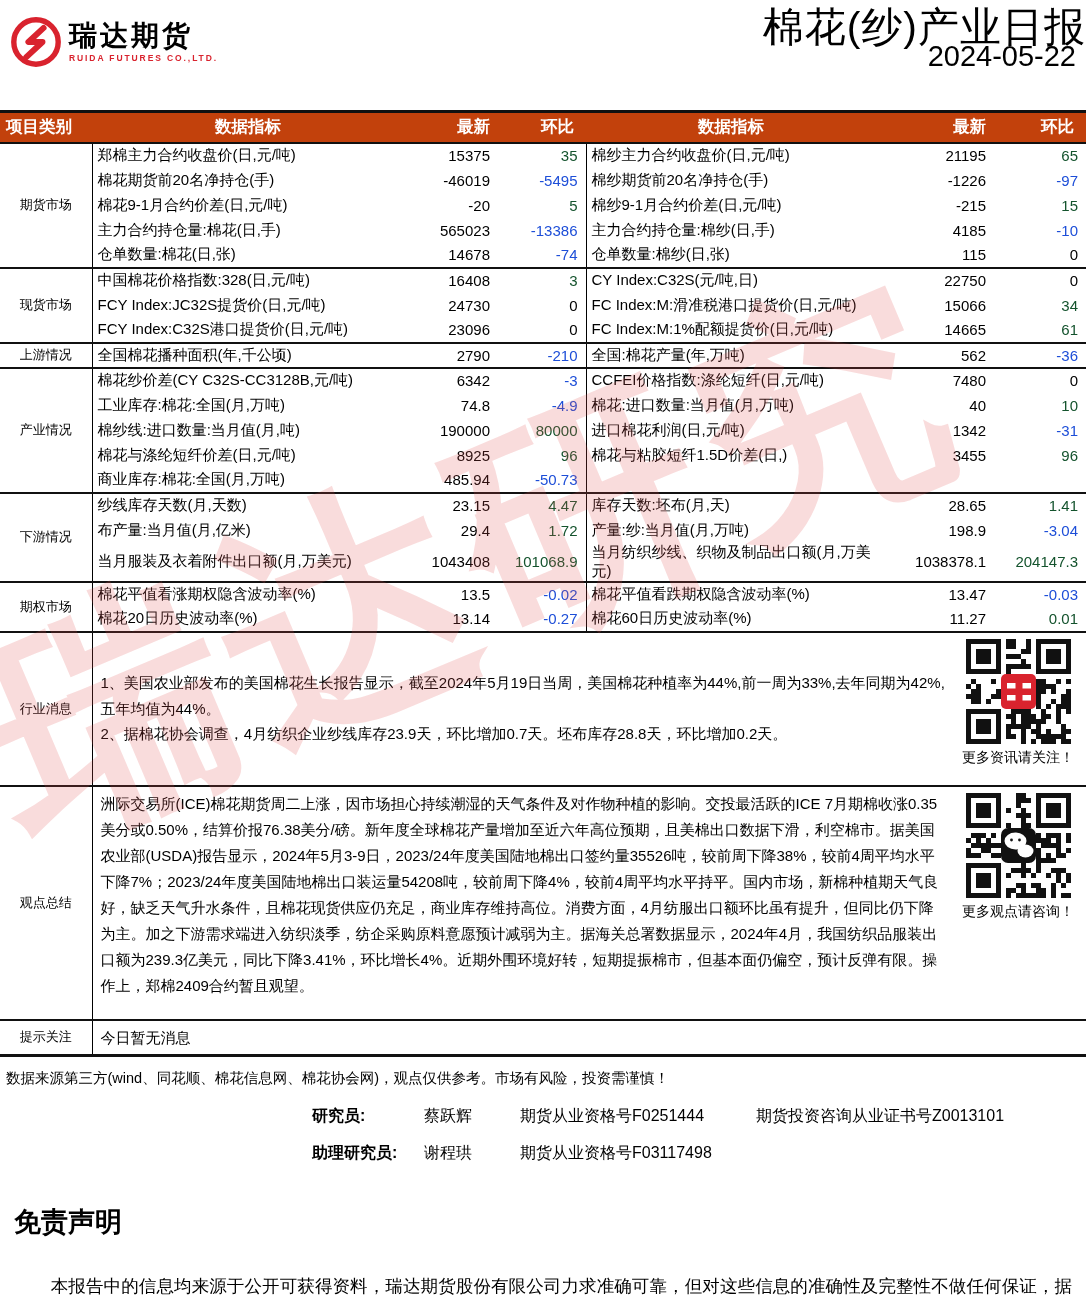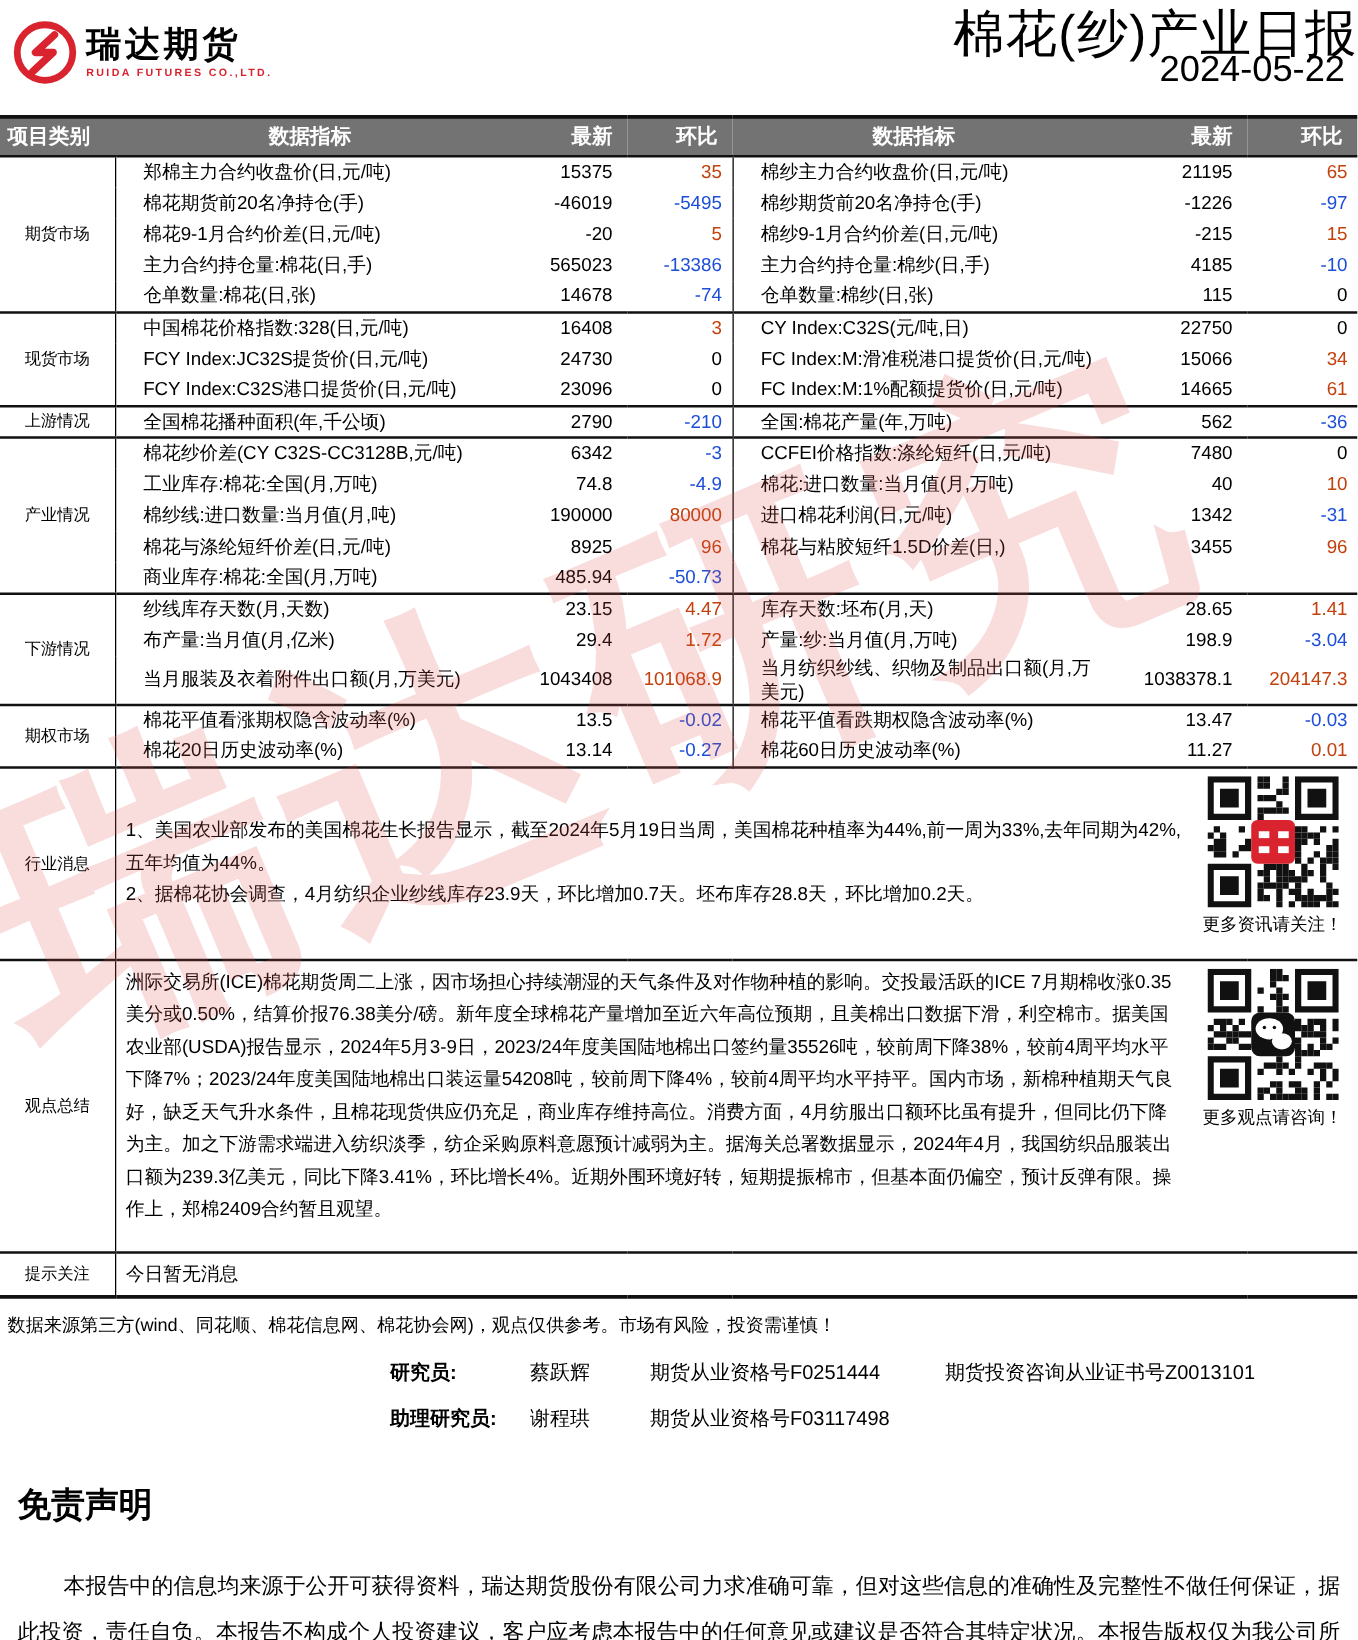--- a/index.html
+++ b/index.html
@@ -3,51 +3,51 @@
 <meta charset="utf-8">
 <style>
   * { box-sizing: border-box; }
   html,body { margin:0; padding:0; }
   body {
     width:1086px; height:1312px; position:relative; overflow:hidden;
     background:#fff; color:#000;
     font-family:"Liberation Sans", sans-serif;
   }
   
-  .page-header { position:relative; height:92px; }
+  .page-header { position:relative; height:110px; }
   .logo { position:absolute; left:10px; top:16px; display:flex; align-items:center; gap:7px; }
   .logo-icon svg { display:block; }
   .logo-text { display:flex; flex-direction:column; }
   .logo-cn { font-size:28px; font-weight:900; letter-spacing:3px; line-height:30px; }
   .logo-en { font-size:8.5px; color:#d9232e; font-weight:bold; letter-spacing:1.9px; margin-top:2px; }
   .report-title { position:absolute; left:0; right:0; top:0; text-align:right;
     font-size:41px; font-weight:400; letter-spacing:1px; }
   .report-date { position:absolute; right:10px; top:40px; font-size:29px; }
 
   
   .watermark { position:absolute; left:60px; top:585px; z-index:6; pointer-events:none;
     transform:rotate(-23deg); transform-origin:left bottom;
     font-size:245px; font-weight:700; letter-spacing:12px; white-space:nowrap;
     color:rgba(224,80,80,0.20); }
 
   
   table { border-collapse:collapse; table-layout:fixed; width:1086px; }
   col.c-cat{width:92px;} col.c-lab1{width:312px;} col.c-val1{width:98px;} col.c-chg1{width:84px;}
   col.c-lab2{width:290px;} col.c-val2{width:122px;} col.c-chg2{width:88px;}
-  th { background:#737373; color:#fff; font-size:16.5px; font-weight:bold;
+  th { background:#c2410c; color:#fff; font-size:16.5px; font-weight:bold;
        height:31px; padding:0; border-top:3px solid #111; }
   th.h-cat { text-align:left; padding-left:6px; }
   th.h-num { text-align:right; padding-right:12px; }
   td { font-size:15px; height:25px; padding:0 2px; vertical-align:middle; }
   td.cat { text-align:center; border-right:1.5px solid #000; font-size:13px; padding:0; }
-  td.lab { padding-left:22px; }
+  td.lab { padding-left:5px; }
   td.val { text-align:right; padding-right:12px; }
   td.chg { text-align:right; padding-right:8px; }
   td.chg.left { border-right:1.5px solid #000; }
-  td.pos { color:#c2410c;text-align:right; } td.neg { color:#1d4ed8; } td.zero { color:#000; }
+  td.pos { color:#14532d;text-align:right; } td.neg { color:#1d4ed8; } td.zero { color:#000; }
   tr.sec-start td { border-top:2.5px solid #111; }
   tbody tr:last-child td { border-bottom:3px solid #111; }
 
   td.textcell { padding:4px 10px 4px 8px;margin-left:41px; }
   .textwrap { display:flex; gap:12px; align-items:flex-start; }
   .paras { flex:1; font-size:15px; line-height:25.5px; }
   .para { margin:0; }
   .row-industry-news .paras { display:flex; flex-direction:column; justify-content:center; min-height:144px; }
   .row-viewpoint-summary .paras { min-height:224px; line-height:26px; }
   .row-watch-notice td.textcell { height:30px; }

